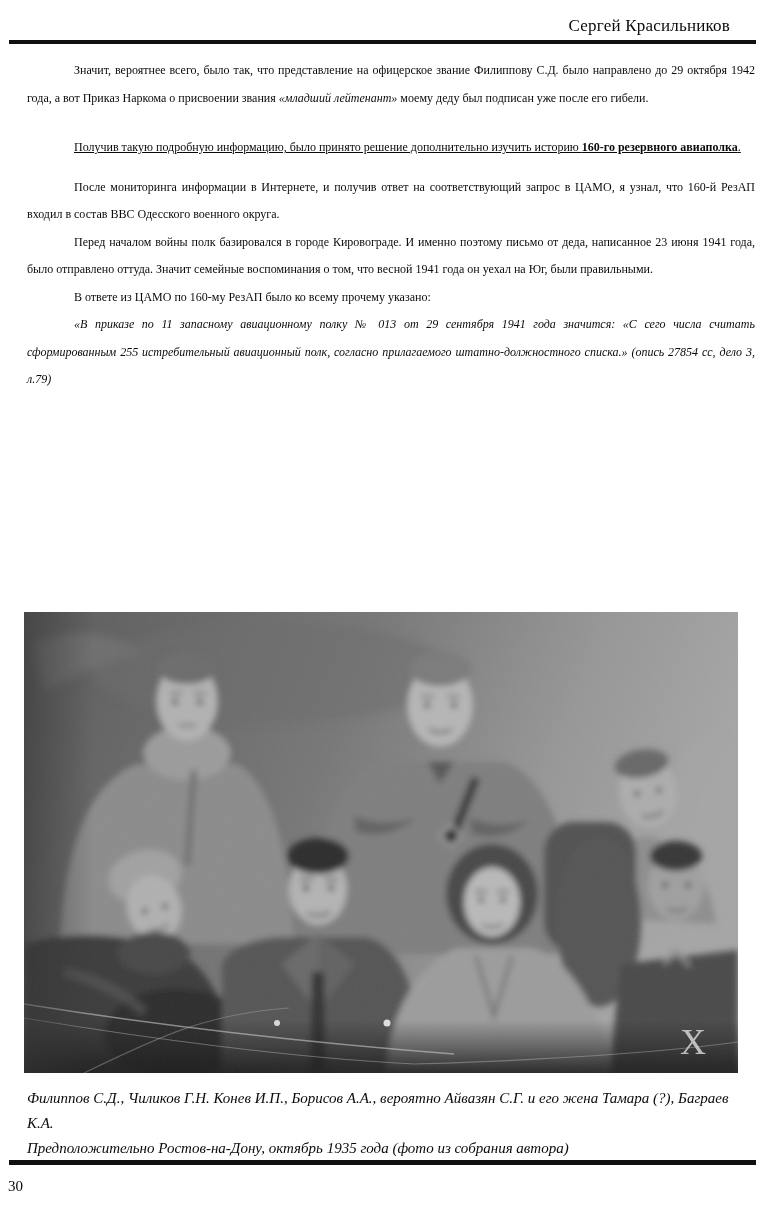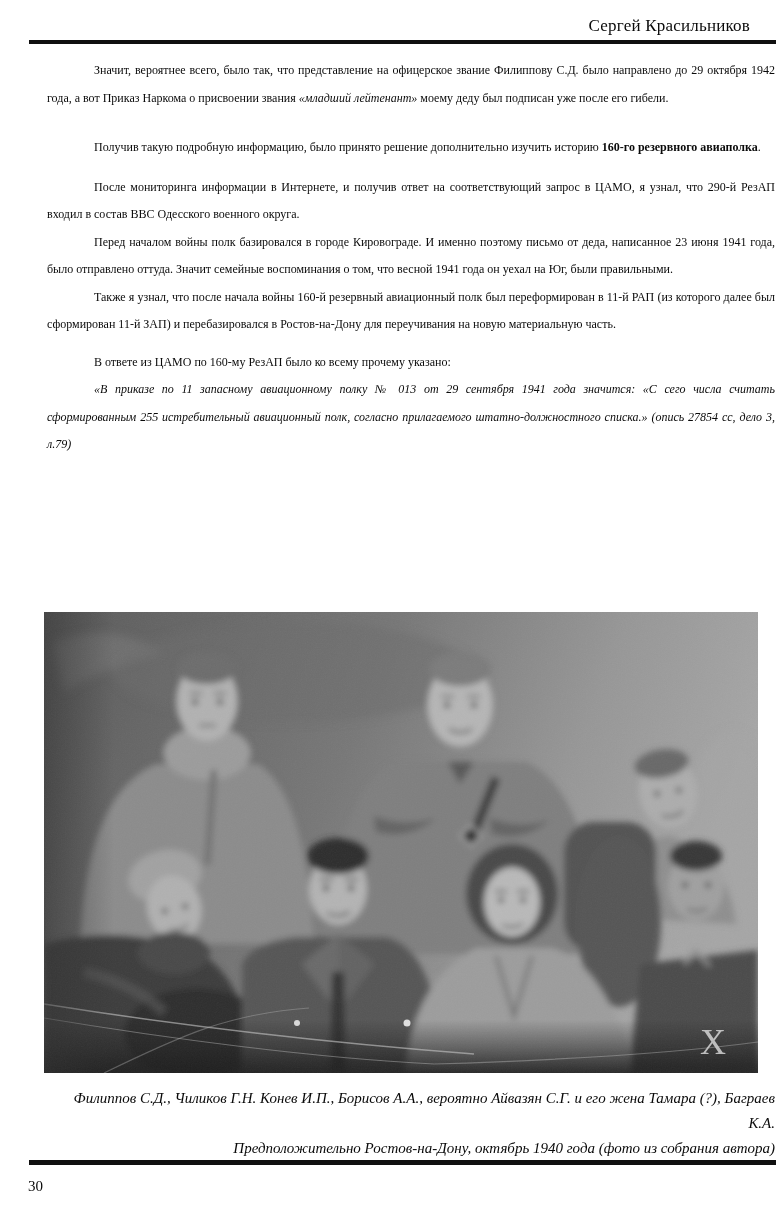--- a/index.html
+++ b/index.html
@@ -4,21 +4,20 @@
 <style>
   html, body { margin: 0; padding: 0; background: #ffffff; }
   .page {
     position: relative;
     width: 756px;
     height: 1220px;
     background: #ffffff;
     font-family: "Liberation Serif", "DejaVu Serif", serif;
     color: #0a0a0a;
     overflow: hidden;
-    margin-left: 20px;
   }
   
   .author {
     position: absolute;
     top: 16px;
     right: 26px;
     font-size: 17px;
     letter-spacing: 0.2px;
     white-space: nowrap;
   }
@@ -35,42 +34,42 @@
     position: absolute;
     top: 57px;
     left: 27px;
     width: 728px;
     font-size: 12px;
     line-height: 27.5px;
     text-align: justify;
   }
   .body-text p { margin: 0; text-indent: 47px; }
   .mb-lg { margin-bottom: 22px !important; }
-  .mb-md { margin-bottom: 12px !important; }
+  .mb-md { margin-bottom: 12px !important; text-decoration: underline; }
   .mb-sm { margin-bottom: 10px !important; }
   .it { font-style: italic; }
   .bd { font-weight: bold; }
   
   .photo {
     position: absolute;
     top: 612px;
     left: 24px;
     width: 714px;
     height: 461px;
     overflow: hidden;
     background: #7a7a7a;
   }
   .photo svg { display: block; width: 714px; height: 461px; }
   
   .caption {
     position: absolute;
     top: 1086px;
     left: 27px;
     width: 728px;
-    text-align: right;
+    text-align: left;
     font-style: italic;
     font-size: 15px;
     line-height: 25px;
   }
   
   .rule-bottom {
     position: absolute;
     top: 1160px;
     left: 9px;
     width: 747px;
@@ -88,23 +87,22 @@
 <body>
 
 <div class="page">
 
   <div class="author">Сергей Красильников</div>
   <div class="rule-top"></div>
 
   <div class="body-text">
     <p class="mb-lg"><span>Значит, вероятнее всего, было так, что представление на офицерское звание Филиппову С.Д. было направлено до 29 октября 1942 года, а вот Приказ Наркома о присвоении звания </span><span class="it">«младший лейтенант»</span><span> моему деду был подписан уже после его гибели.</span></p>
     <p class="mb-md"><span>Получив такую подробную информацию, было принято решение дополнительно изучить историю </span><span class="bd">160-го резервного авиаполка</span><span>.</span></p>
-    <p><span>После мониторинга информации в Интернете, и получив ответ на соответствующий запрос в ЦАМО, я узнал, что 290-й РезАП входил в состав ВВС Одесского военного округа.</span></p>
+    <p><span>После мониторинга информации в Интернете, и получив ответ на соответствующий запрос в ЦАМО, я узнал, что 160-й РезАП входил в состав ВВС Одесского военного округа.</span></p>
     <p><span>Перед началом войны полк базировался в городе Кировограде. И именно поэтому письмо от деда, написанное 23 июня 1941 года, было отправлено оттуда. Значит семейные воспоминания о том, что весной 1941 года он уехал на Юг, были правильными.</span></p>
-    <p class="mb-sm"><span>Также я узнал, что после начала войны 160-й резервный авиационный полк был переформирован в 11-й РАП (из которого далее был сформирован 11-й ЗАП) и перебазировался в Ростов-на-Дону для переучивания на новую материальную часть.</span></p>
     <p><span>В ответе из ЦАМО по 160-му РезАП было ко всему прочему указано:</span></p>
     <p class="it"><span>«В приказе по 11 запасному авиационному полку № 013 от 29 сентября 1941 года значится: «С сего числа считать сформированным 255 истребительный авиационный полк, согласно прилагаемого штатно-должностного списка.» (опись 27854 сс, дело 3, л.79)</span></p>
   </div>
 
   <div class="photo">
     <svg viewBox="0 0 714 461" preserveAspectRatio="none" xmlns="http://www.w3.org/2000/svg">
       <defs>
         <linearGradient id="bg" x1="0" y1="0.1" x2="1" y2="0.35">
           <stop offset="0" stop-color="#5c5c5c"></stop>
           <stop offset="0.45" stop-color="#787878"></stop>
@@ -231,19 +229,19 @@
       </g>
       <text x="669" y="442" text-anchor="middle" font-family="Liberation Serif, serif" font-size="36" fill="#d6d6d6" opacity="0.85">X</text>
 
       <rect x="0" y="0" width="70" height="461" fill="url(#vignL)"></rect>
       <rect x="0" y="0" width="714" height="461" filter="url(#grain)" opacity="0.06"></rect>
     </svg>
   </div>
 
   <div class="caption">
     <div>Филиппов С.Д., Чиликов Г.Н. Конев И.П., Борисов А.А., вероятно Айвазян С.Г. и его жена Тамара (?), Баграев К.А.</div>
-    <div>Предположительно Ростов-на-Дону, октябрь 1940 года (фото из собрания автора)</div>
+    <div>Предположительно Ростов-на-Дону, октябрь 1935 года (фото из собрания автора)</div>
   </div>
 
   <div class="rule-bottom"></div>
   <div class="page-num">30</div>
 
 </div>
 
 </body></html>

